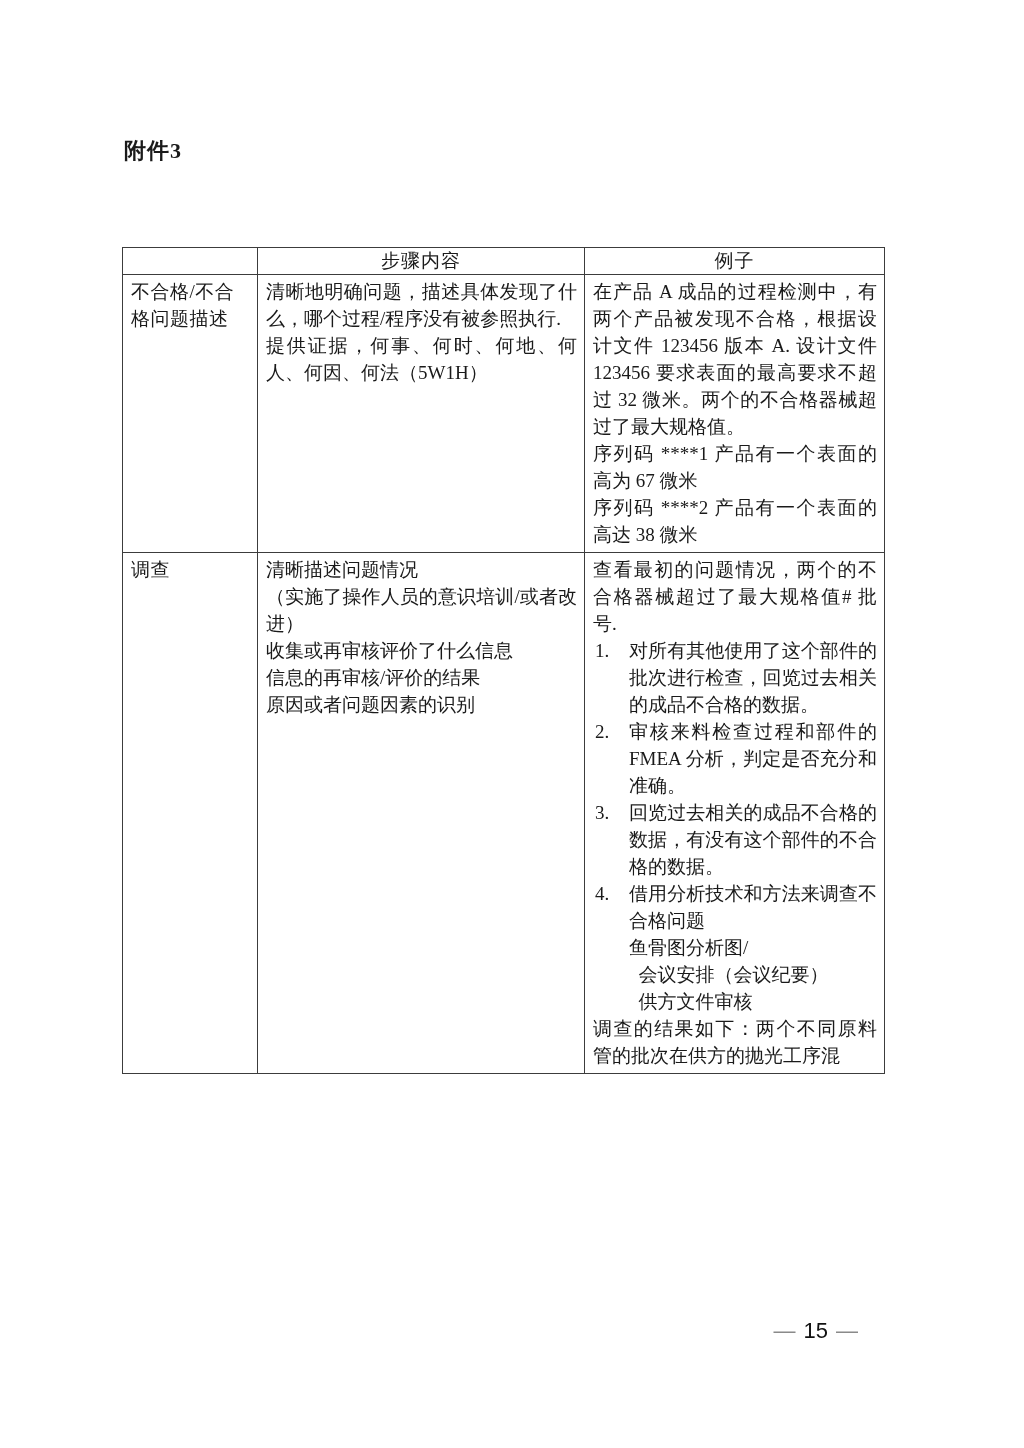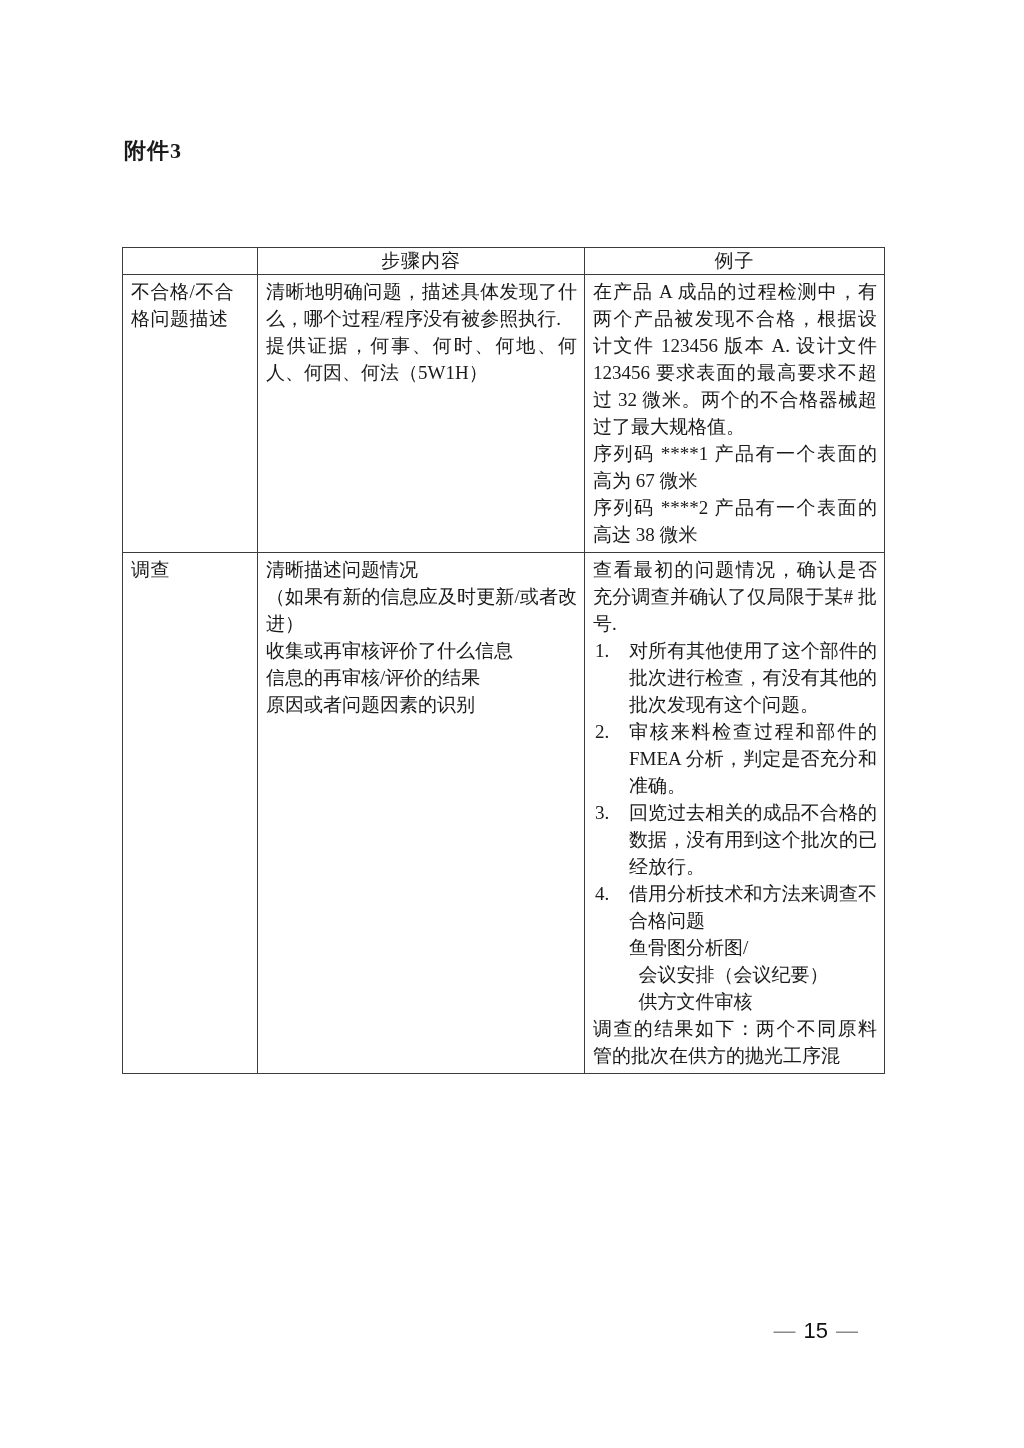--- a/index.html
+++ b/index.html
@@ -132,30 +132,30 @@
           <td class="label-cell">不合格/不合格问题描述</td>
           <td class="step-cell pre">清晰地明确问题，描述具体发现了什么，哪个过程/程序没有被参照执行.
 提供证据，何事、何时、何地、何人、何因、何法（5W1H）</td>
           <td class="example-cell pre">在产品 A 成品的过程检测中，有两个产品被发现不合格，根据设计文件 123456 版本 A. 设计文件 123456 要求表面的最高要求不超过 32 微米。两个的不合格器械超过了最大规格值。
 序列码 ****1 产品有一个表面的高为 67 微米
 序列码 ****2 产品有一个表面的高达 38 微米</td>
         </tr>
         <tr class="row-3">
           <td class="label-cell">调查</td>
           <td class="step-cell pre">清晰描述问题情况
-（如果有新的信息应及时更新/或者改进）
+（实施了操作人员的意识培训/或者改进）
 收集或再审核评价了什么信息
 信息的再审核/评价的结果
 原因或者问题因素的识别</td>
           <td class="example-cell">
-            <div class="pre">查看最初的问题情况，确认是否充分调查并确认了仅局限于某# 批号.</div>
+            <div class="pre">查看最初的问题情况，两个的不合格器械超过了最大规格值# 批号.</div>
             <ol class="num-list">
-              <li class="pre">对所有其他使用了这个部件的批次进行检查，有没有其他的批次发现有这个问题。</li>
+              <li class="pre">对所有其他使用了这个部件的批次进行检查，回览过去相关的成品不合格的数据。</li>
               <li class="pre">审核来料检查过程和部件的 FMEA 分析，判定是否充分和准确。</li>
-              <li class="pre">回览过去相关的成品不合格的数据，没有用到这个批次的已经放行。</li>
+              <li class="pre">回览过去相关的成品不合格的数据，有没有这个部件的不合格的数据。</li>
               <li class="pre">借用分析技术和方法来调查不合格问题
 鱼骨图分析图/
   会议安排（会议纪要）
   供方文件审核</li>
             </ol>
             <div class="pre">调查的结果如下：两个不同原料管的批次在供方的抛光工序混</div>
           </td>
         </tr>
       </tbody>
     </table>

